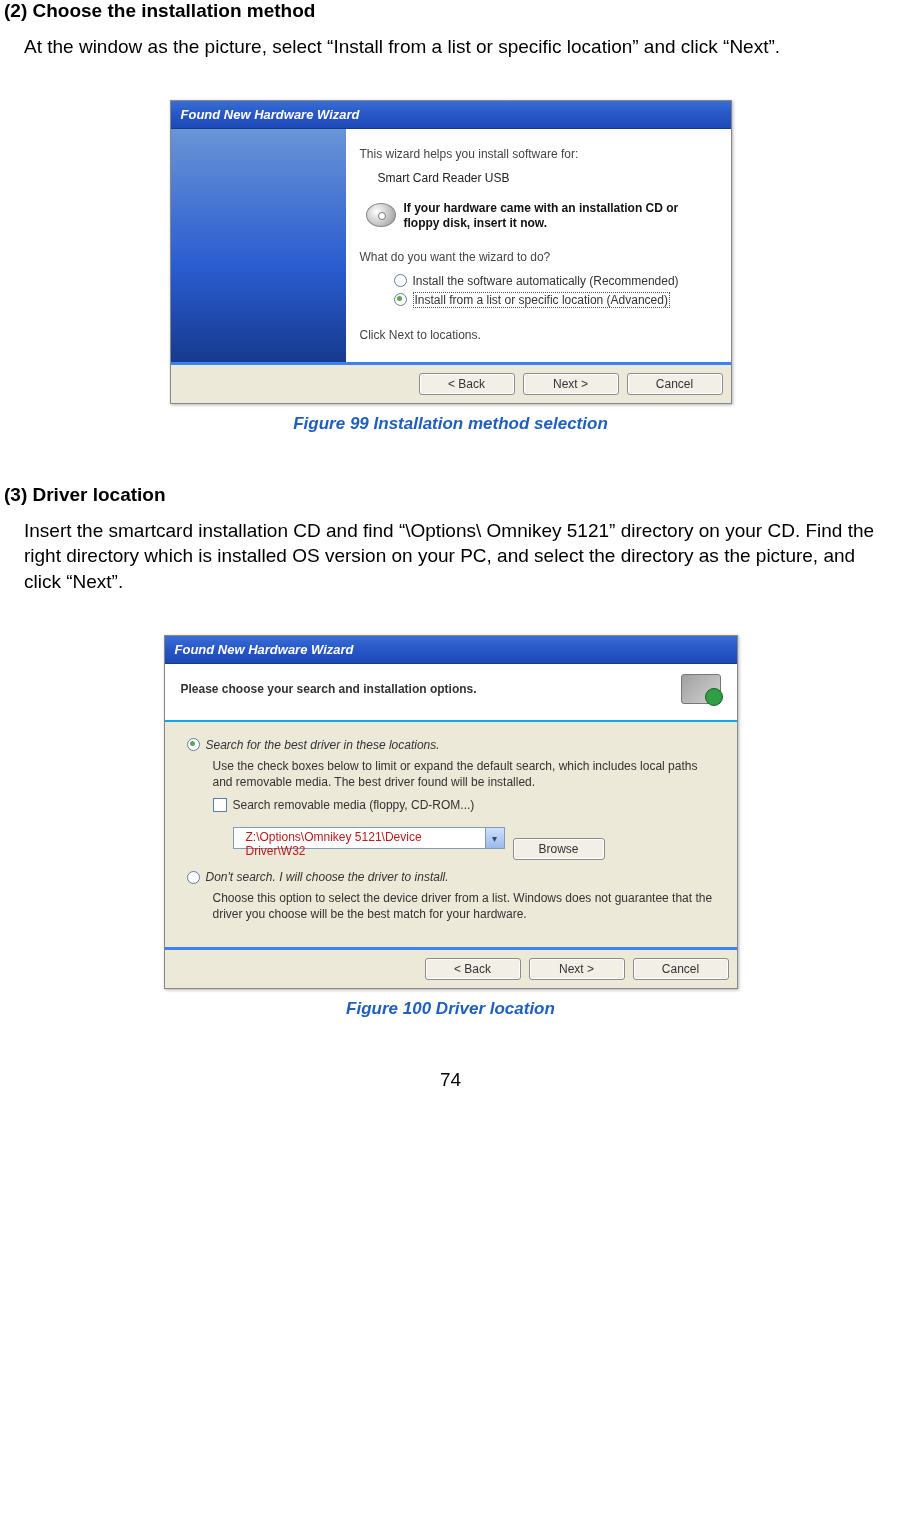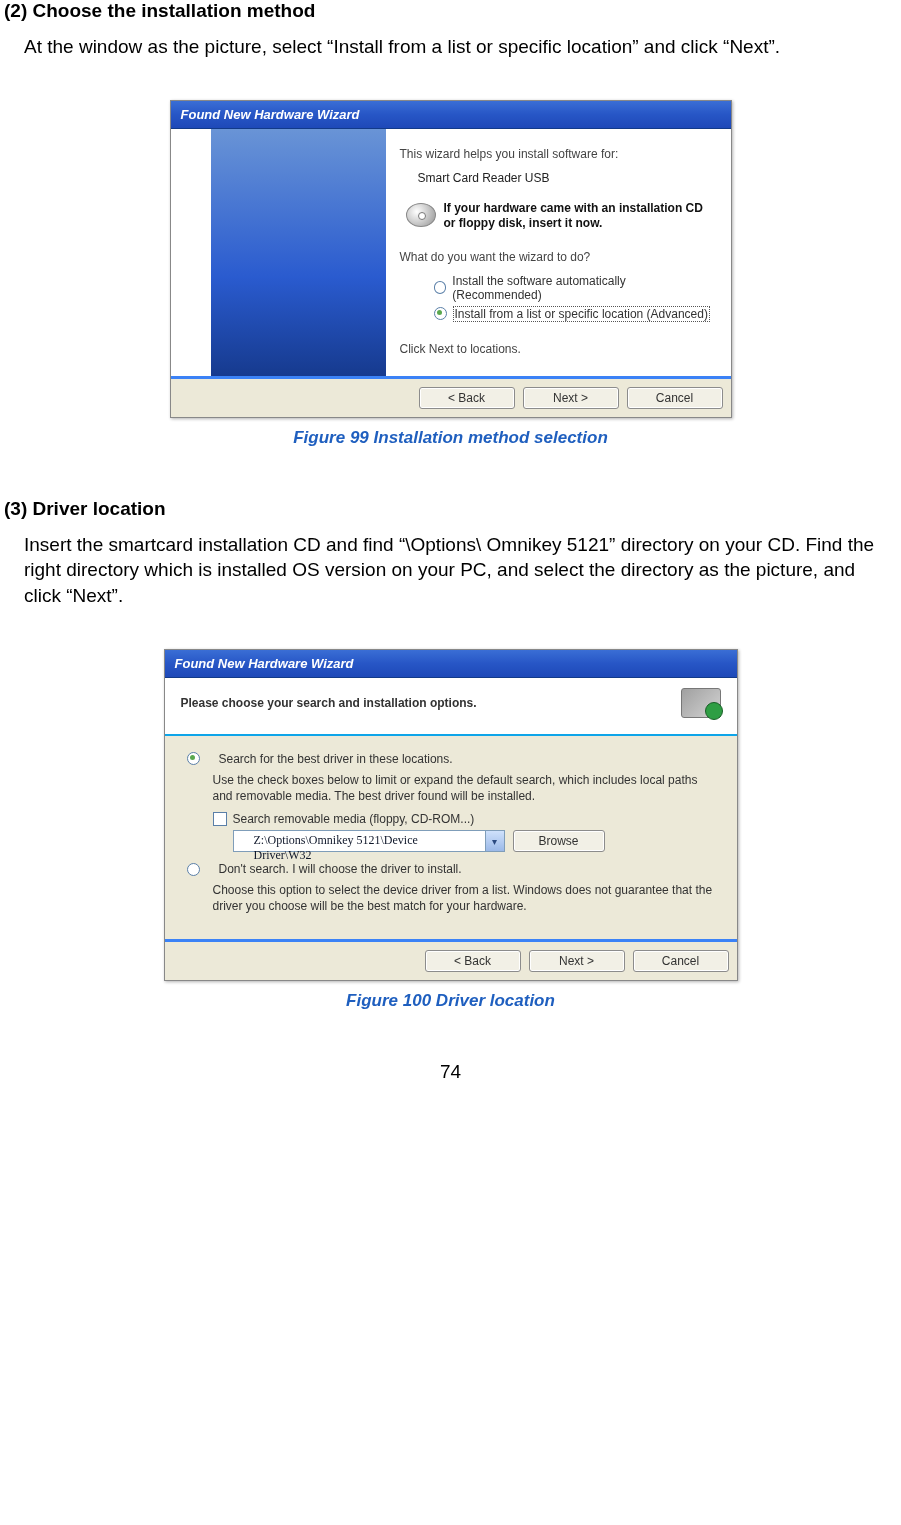--- a/index.html
+++ b/index.html
@@ -60,21 +60,20 @@
     font-weight: bold;
     font-style: italic;
     font-size: 13px;
     border-bottom: 1px solid #123a88;
   }
   .win1 {
     width: 560px;
   }
   .win1 .body {
     display: flex;
-    margin-left: 40px;
   }
   .win1 .sidebar {
     width: 175px;
     background: linear-gradient(to bottom, #6994d6 0%, #2a5bcf 60%, #163a8e 100%);
   }
   .win1 .content {
     flex: 1;
     padding: 14px 16px 10px 14px;
     background: #fff;
   }
@@ -153,22 +152,23 @@
     position:absolute; right:-3px; bottom:-3px;
     width:16px;height:16px;border-radius:50%;
     background:#2f9e44; border:1px solid #1a5f27;
   }
   .win2 .body {
     background:#ece9d8;
     padding: 12px 18px 16px 18px;
     color:#333;
   }
   .win2 .opt-row {
-    display:flex; align-items:center; gap:19px;
+    display:flex; align-items:center; gap:6px;
     margin: 4px 0 6px 4px;
+    font-style: italic;
   }
   .win2 .sub {
     margin: 2px 0 8px 30px;
     font-size:12px;
     line-height:1.35;
   }
   .win2 .chk-row {
     display:flex; align-items:center; gap:6px;
     margin:4px 0 4px 30px;
   }
@@ -183,28 +183,28 @@
     margin:4px 0 10px 50px;
   }
   .select-box {
     flex:0 0 270px;
     display:flex;
     border:1px solid #7f9db9;
     background:#fff;
     height:20px;
     font-size:12px;
   }
-  .select-box .val { flex:1; padding:2px 20px; color:#0f172a;font-family:Liberation Serif, serif; }
+  .select-box .val { flex:1; padding:2px 12px; color:#b91c1c; }
   .select-box .arrow {
     width:18px; background:linear-gradient(to bottom,#cfe1fb,#9bb9e8);
     border-left:1px solid #7f9db9;
     display:flex;align-items:center;justify-content:center;
     color:#2b4a80; font-size:10px;
   }
-  .win2 .small-btn { min-width:70px; }
+  .win2 .small-btn { min-width:70px;margin-top:22px; }
 </style>
 </head>
 <body>
 
 <div class="page">
 
   <div class="section-heading">(2) Choose the installation method</div>
   <div class="body-text">At the window as the picture, select “Install from a list or specific location” and click “Next”.</div>
 
   <div class="figure-wrap">

